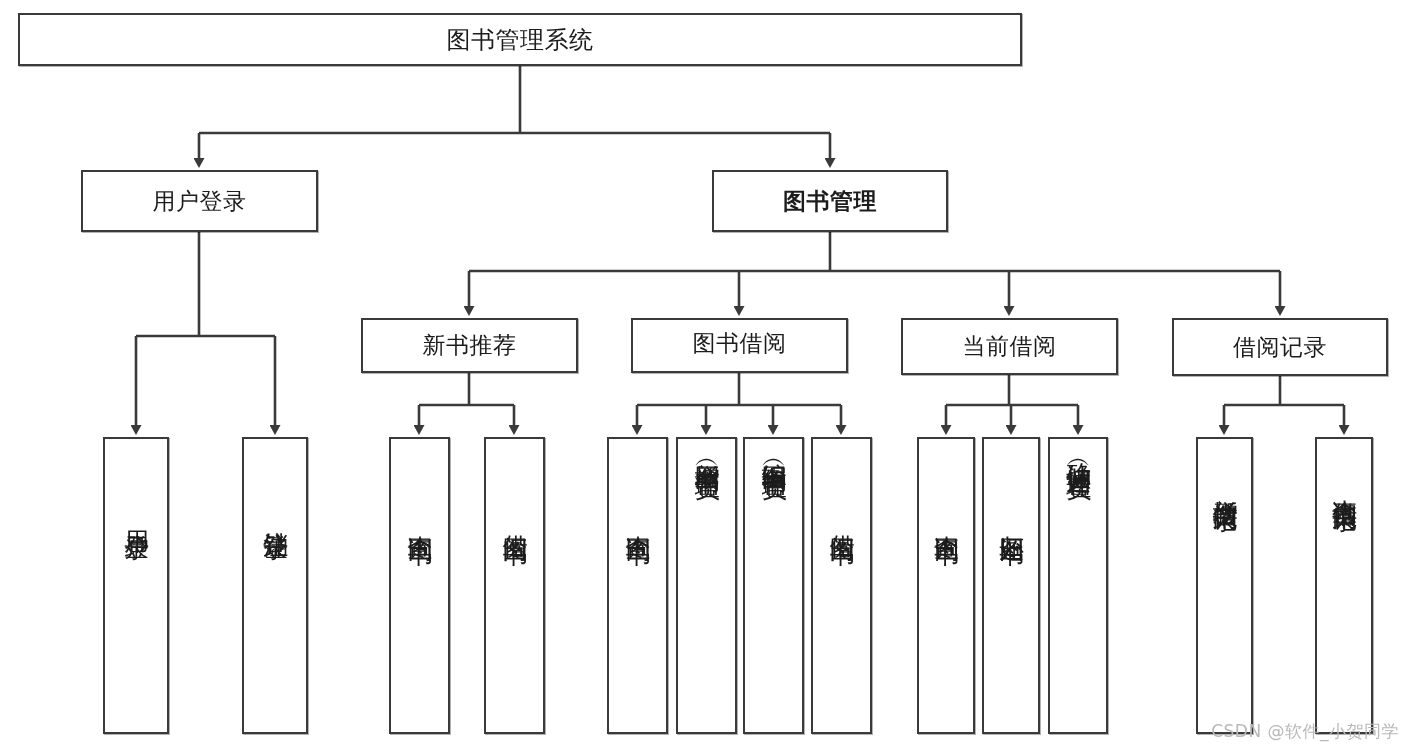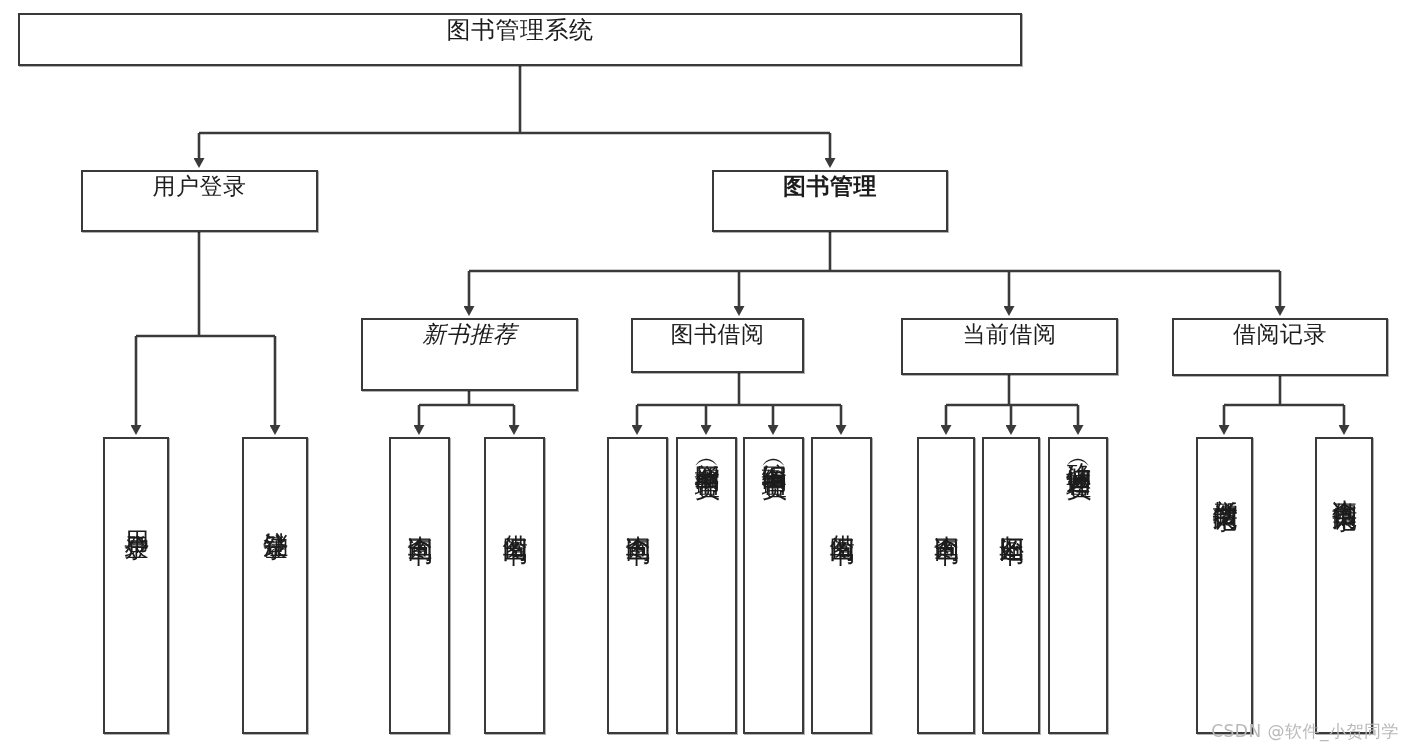--- a/index.html
+++ b/index.html
@@ -24,20 +24,21 @@
     width: 1405px;
     height: 747px;
     pointer-events: none;
   }
   .node {
     position: absolute;
     box-sizing: border-box;
     border: 2px solid #3a3a3a;
     background: #ffffff;
     display: flex;
+    align-items: center;
     justify-content: center;
     color: #1c1c1c;
     box-shadow: 1px 1px 0 rgba(0,0,0,0.30);
   }
   .node .lbl {
     text-align: center;
     line-height: 1.25;
     white-space: nowrap;
   }
   .node.horiz .lbl {
@@ -123,24 +124,24 @@
   <div id="nodes-layer">
       <div class="node horiz root" style="left: 18px; top: 13px; width: 1004px; height: 53px;">
         <div class="lbl">图书管理系统</div>
       </div>
       <div class="node horiz" style="left: 81px; top: 170px; width: 237px; height: 62px;">
         <div class="lbl">用户登录</div>
       </div>
       <div class="node horiz" style="left: 712px; top: 170px; width: 236px; height: 62px; font-weight: bold;">
         <div class="lbl">图书管理</div>
       </div>
-      <div class="node horiz" style="left: 361px; top: 318px; width: 217px; height: 73px; font-style: italic;">
+      <div class="node horiz" style="left: 361px; top: 318px; width: 217px; height: 55px;">
         <div class="lbl">新书推荐</div>
       </div>
-      <div class="node horiz" style="left: 631px; top: 318px; width: 173px; height: 55px;">
+      <div class="node horiz" style="left: 631px; top: 318px; width: 217px; height: 55px; font-family: Liberation Mono, monospace;">
         <div class="lbl">图书借阅</div>
       </div>
       <div class="node horiz" style="left: 901px; top: 318px; width: 217px; height: 57px;">
         <div class="lbl">当前借阅</div>
       </div>
       <div class="node horiz" style="left: 1172px; top: 318px; width: 216px; height: 58px;">
         <div class="lbl">借阅记录</div>
       </div>
       <div class="node vert" style="left: 103px; top: 437px; width: 66px; height: 297px; padding-top: 72px;">
         <div class="lbl">用户登录</div>

